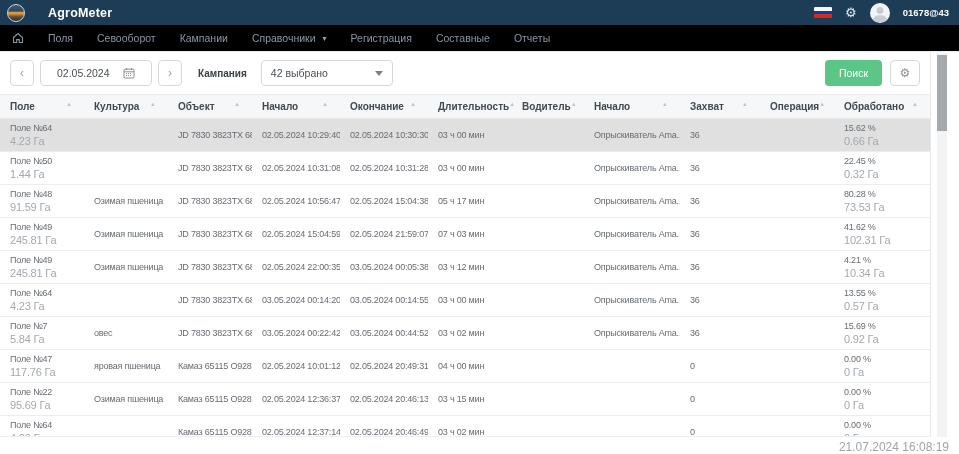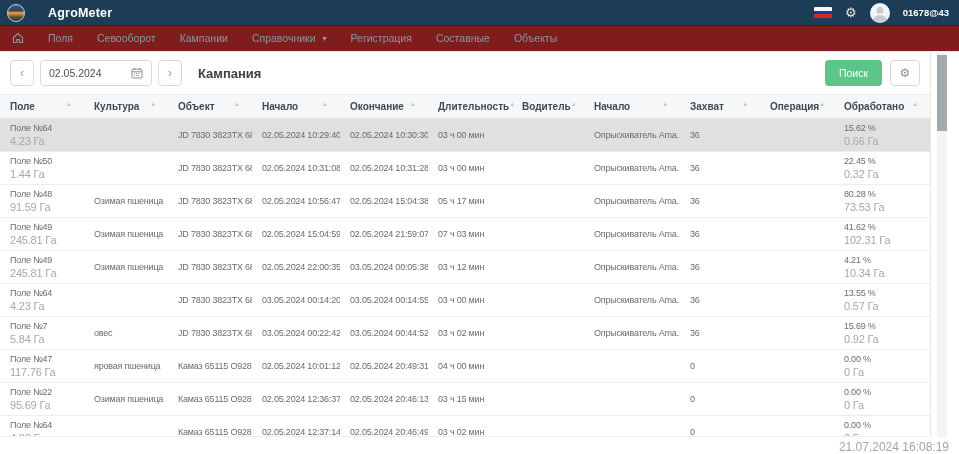--- a/index.html
+++ b/index.html
@@ -18,42 +18,42 @@
   .topbar-right { display:flex; align-items:center; gap:13px; }
   .flag { width:18px; height:11px; border-radius:1px; overflow:hidden; display:flex; flex-direction:column; cursor:pointer; }
   .flag div { flex:1; }
   .flag .w { background:#f5f5f5; } .flag .b { background:#0a3da6; } .flag .r { background:#d52b1e; }
   .top-gear { color:#dfe6ec; font-size:13px; line-height:1; cursor:pointer; }
   .avatar { width:20px; height:20px; border-radius:50%; background:#f2f4f6; position:relative; overflow:hidden; cursor:pointer; }
   .avatar svg { position:absolute; left:0; top:0; }
   .username { color:#ffffff; font-size:9.5px; font-weight:bold; }
 
   
-  .nav { position:absolute; left:0; top:25px; width:959px; height:27px; background:#7f1d1d;
+  .nav { position:absolute; left:0; top:25px; width:959px; height:27px; background:#000000;
     border-bottom:1px solid #ebedee; display:flex; align-items:center; gap:24px; padding:0 12px; }
   .nav a { text-decoration:none; color:#8b95a1; font-size:10.5px; display:flex; align-items:center; gap:5px; cursor:pointer; }
   .nav .home-icon { display:flex; align-items:center; }
   .nav .chev { font-size:8px; color:#9aa3ad; margin-left:2px; }
 
   
   .content { position:absolute; left:0; top:52px; width:931px; height:385px;
     border-right:1px solid #e6e8ea; border-bottom:1px solid #eceeef; background:#fff; }
 
   
   .toolbar { height:43px; display:flex; align-items:center; padding:0 10px; gap:6px;
     border-bottom:1px solid #ececec; }
   .icon-btn { height:26px; min-width:24px; border:1px solid #d6d9dc; border-radius:4px;
     background:#fff; color:#9aa0a6; font-size:12px; display:flex; align-items:center;
     justify-content:center; cursor:pointer; padding:0 6px; }
   .date-box { width:112px; height:26px; border:1px solid #d6d9dc; border-radius:4px;
-    display:flex; align-items:center; justify-content:space-between; padding:0 8px;
+    display:flex; align-items:center; justify-content:space-between; padding:0 16px;
     font-size:10.5px; color:#4a5056; cursor:pointer; }
   .btn-primary { height:26px; padding:0 12px; margin-left:8px; background:#2196f3; color:#fff;
     border:none; border-radius:4px; font-size:10.5px; font-family:inherit; cursor:pointer; }
-  .campaign-label { margin-left:10px; font-size:13px; font-weight:bold; color:#3a4148;text-align:center; }
+  .campaign-label { margin-left:10px; font-size:10px; font-weight:bold; color:#3a4148;text-align:center; }
   .select-box { width:132px; height:26px; margin-left:8px; border:1px solid #d6d9dc; border-radius:4px;
     display:flex; align-items:center; justify-content:space-between; padding:0 9px;
     font-size:10.5px; color:#4a5056; cursor:pointer; }
   .select-caret { width:0; height:0; border-left:4px solid transparent; border-right:4px solid transparent;
     border-top:5px solid #7a8188; }
   .toolbar-right { margin-left:auto; display:flex; align-items:flex-start; gap:8px; }
   .btn-search { height:26px; padding:0 14px; background:#5cc689; color:#fff; border:none;
     border-radius:4px; font-size:10.5px; font-family:inherit; cursor:pointer; }
   .btn-gear { width:30px; height:26px; border:1px solid #d6d9dc; border-radius:4px; background:#fff;
     color:#8a9097; font-size:12px; display:flex; align-items:center; justify-content:center; cursor:pointer; }
@@ -128,41 +128,45 @@
       <span>Справочники</span>
       <span class="chev">▾</span>
     </a>
     <a>
         <span>Регистрация</span>
       </a>
     <a>
         <span>Составные</span>
       </a>
     <a>
-        <span>Объекты</span>
+        <span>Отчеты</span>
       </a>
   </nav>
 
   <div class="content">
 
     <div class="toolbar">
       <button class="icon-btn">‹</button>
       <div class="date-box">
         <span>02.05.2024</span>
         <svg width="12" height="12" viewBox="0 0 12 12" fill="none" stroke="#8a9097" stroke-width="1">
           <rect x="1" y="2.2" width="10" height="8.8" rx="1"></rect>
           <line x1="1" y1="4.8" x2="11" y2="4.8"></line>
           <line x1="3.6" y1="1" x2="3.6" y2="3"></line>
           <line x1="8.4" y1="1" x2="8.4" y2="3"></line>
           <line x1="3" y1="6.6" x2="9" y2="6.6" stroke-dasharray="1.1 0.9"></line>
           <line x1="3" y1="8.6" x2="9" y2="8.6" stroke-dasharray="1.1 0.9"></line>
         </svg>
       </div>
       <button class="icon-btn">›</button>
       <span class="campaign-label">Кампания</span>
+      <div class="select-box">
+        <span>42 выбрано</span>
+        <span class="select-caret"></span>
+      </div>
       <div class="toolbar-right">
         <button class="btn-search">Поиск</button>
         <button class="btn-gear">
           <span>⚙</span>
         </button>
       </div>
     </div>
 
     <div class="table-wrap">
       <table>

